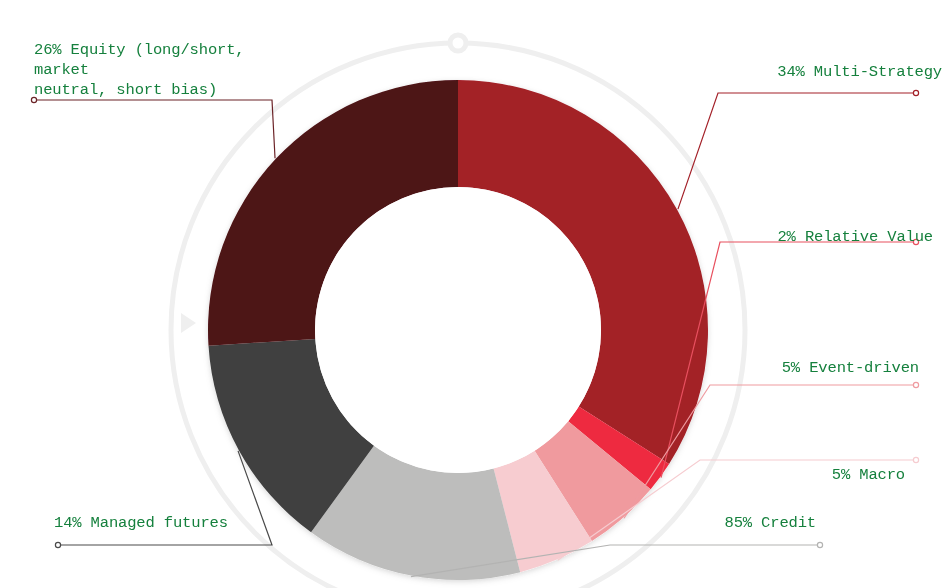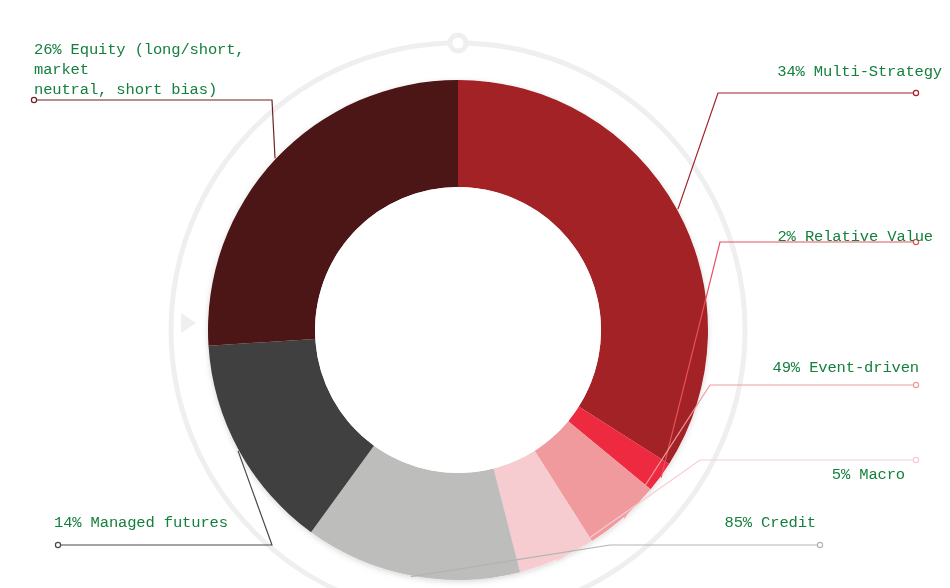--- a/index.html
+++ b/index.html
@@ -113,21 +113,21 @@
       </g>
   </svg>
 
   <div class="label-text label-left" style="left:34px; top:40px; width:265px;">26% Equity (long/short, market
 neutral, short bias)</div>
 
   <div class="label-text label-right" style="left:645px; top:62px; width:297px;">34% Multi-Strategy</div>
 
   <div class="label-text label-right" style="left:636px; top:215px; width:297px;margin-top:12px;">2% Relative Value</div>
 
-  <div class="label-text label-right" style="left:620px; top:358px; width:299px;">49% Event-driven</div>
+  <div class="label-text label-right" style="left:620px; top:358px; width:299px;">5% Event-driven</div>
 
   <div class="label-text label-right" style="left:620px; top:433px; width:285px;margin-top:32px;">5% Macro</div>
 
   <div class="label-text label-right" style="left:560px; top:513px; width:256px;">85% Credit</div>
 
   <div class="label-text label-left" style="left:54px; top:513px; width:300px;">14% Managed futures</div>
 
 </div>
 
 </body></html>

